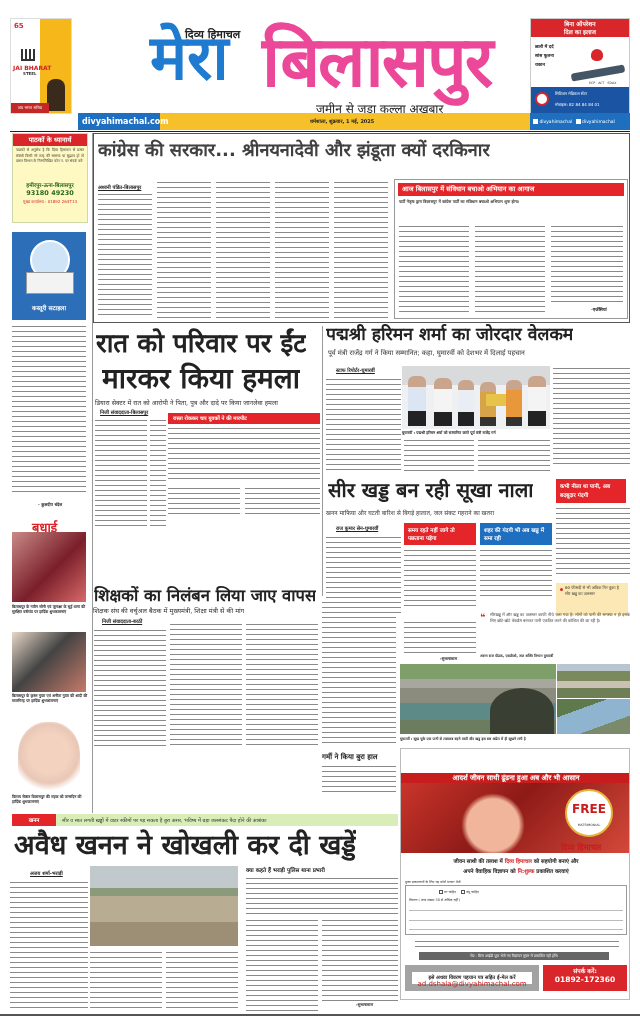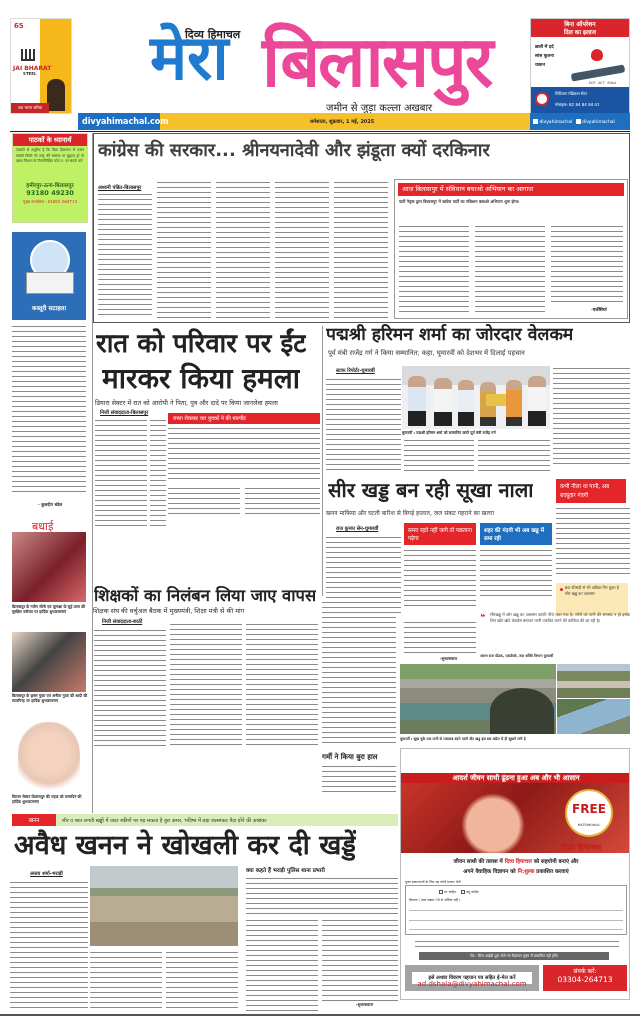--- a/index.html
+++ b/index.html
@@ -1,21 +1,21 @@
 <!DOCTYPE html>
 <html><head>
 <meta charset="utf-8">
 <style>
 *{box-sizing:border-box;margin:0;padding:0}
 body{width:640px;height:1024px;background:#fff;font-family:"DejaVu Sans","Liberation Sans",sans-serif;color:#222;overflow:hidden;position:relative}
 .abs{position:absolute}
 .txt{font-size:3.6px;line-height:5.2px;color:#444;text-align:justify;overflow:hidden}
 .lines{background:repeating-linear-gradient(#fff 0 1.6px,#8a8a8a 1.6px 3.2px,#fff 3.2px 5px);}
 .hd{font-family:"DejaVu Sans","Liberation Sans",sans-serif;font-weight:bold;color:#222;white-space:nowrap;overflow:hidden}
-.redbox{background:#e4262a;color:#fff;font-weight:normal}
+.redbox{background:#e4262a;color:#fff;font-weight:bold}
 .bluebox{background:#1f6fc0;color:#fff;font-weight:bold}
 .byline{font-size:5px;font-weight:bold;text-decoration:underline;color:#222;white-space:nowrap}
 .photo{overflow:hidden}
 .caption{font-size:4.5px;font-weight:bold;color:#222;line-height:6px}
 .rule{background:#222}
 </style>
 </head>
 <body>
 
 <div class="abs" style="left:10px;top:18px;width:62px;height:96px;background:linear-gradient(90deg,#fff 0 48%,#f6b71a 48%);border:1px solid #ddd;overflow:hidden">
@@ -23,21 +23,21 @@
   <div class="abs" style="left:10px;top:30px;width:14px;height:12px;border-bottom:2px solid #333;background:repeating-linear-gradient(90deg,#333 0 2px,transparent 2px 4px)"></div>
   <div class="abs" style="left:2px;top:45px;font-size:6px;font-weight:bold;color:#c22">JAI BHARAT</div>
   <div class="abs" style="left:12px;top:52px;font-size:4px;font-weight:bold;color:#333">STEEL</div>
   <div class="abs" style="left:36px;top:60px;width:18px;height:32px;background:#3a2a1c;border-radius:8px 8px 0 0"></div>
   <div class="abs" style="left:0;bottom:0;width:38px;height:10px;background:#c52626;color:#fff;font-size:4px;text-align:center;line-height:10px">जय भारत सरिया</div>
 </div>
 
 <div class="abs" style="left:185px;top:26px;font-size:11px;font-weight:bold;color:#222">दिव्य हिमाचल</div>
 <div class="abs" style="left:150px;top:20px;font-size:62px;line-height:76px;font-weight:bold;color:#1f7bd0">मेरा</div>
 <div class="abs" style="left:262px;top:20px;font-size:70px;line-height:84px;font-weight:bold;color:#ec4899;letter-spacing:-2px">बिलासपुर</div>
-<div class="abs" style="left:326px;top:100px;font-size:10px;color:#222">जमीन से जुड़ा कल्ला अखबार</div>
+<div class="abs" style="left:316px;top:100px;font-size:12px;color:#222">जमीन से जुड़ा कल्ला अखबार</div>
 
 <div class="abs" style="left:530px;top:18px;width:100px;height:96px;border:1px solid #ccc;background:#fff;overflow:hidden">
   <div style="background:#d8262a;color:#fff;text-align:center;font-size:6px;font-weight:bold;line-height:8px;padding:1px">
     <div>बिना ऑपरेशन</div>
     <div>दिल का इलाज</div>
   </div>
   <div class="abs" style="left:4px;top:24px;font-size:4.5px;font-weight:bold">छाती में दर्द</div>
   <div class="abs" style="left:4px;top:33px;font-size:4.5px;font-weight:bold">सांस फूलना</div>
   <div class="abs" style="left:4px;top:42px;font-size:4.5px;font-weight:bold">थकान</div>
   <div class="abs" style="left:60px;top:30px;width:12px;height:12px;background:#d8262a;border-radius:50% 50% 40% 40%"></div>
@@ -55,37 +55,37 @@
   <div class="abs" style="left:232px;top:0;font-size:5px;font-weight:bold;line-height:17px;color:#222">धर्मशाला, शुक्रवार, 1 मई, 2025</div>
   <div class="abs" style="left:452px;top:0;width:100px;height:17px;background:#1f6fc0;color:#fff;font-size:4.5px;line-height:17px;padding-left:3px;white-space:nowrap">
     <span style="display:inline-block;width:5px;height:5px;background:#fff;vertical-align:middle"></span>
     <span>divyahimachal</span>
     <span style="display:inline-block;width:5px;height:5px;background:#fff;vertical-align:middle;margin-left:2px"></span>
     <span>divyahimachal</span>
   </div>
 </div>
 <div class="abs rule" style="left:10px;top:131px;width:620px;height:1px"></div>
 
-<div class="abs" style="left:12px;top:133px;width:76px;height:90px;background:#bef264;border:1px solid #cfd9a7">
+<div class="abs" style="left:12px;top:133px;width:76px;height:90px;background:#fef9c3;border:1px solid #cfd9a7">
   <div style="background:#d8262a;color:#fff;font-size:6.5px;font-weight:bold;text-align:center;line-height:12px">पाठकों के ध्यानार्थ</div>
   <div class="txt" style="padding:2px 3px;height:32px;font-size:3.6px;line-height:5.5px;color:#333">पाठकों से अनुरोध है कि दिव्य हिमाचल से प्रसार संबंधी किसी भी तरह की समस्या या सुझाव हो तो प्रसार विभाग के निम्नलिखित फोन न. पर संपर्क करें</div>
   <div style="text-align:center;font-size:5.5px;font-weight:bold;color:#2b6a1d;margin-top:3px">हमीरपुर-ऊना-बिलासपुर</div>
   <div style="text-align:center;font-size:6.5px;font-weight:bold;color:#2b6a1d">93180 49230</div>
   <div style="text-align:center;font-size:4px;color:#d8262a;margin-top:2px">मुख्य कार्यालय : 01892 264713</div>
 </div>
 
 <div class="abs" style="left:12px;top:232px;width:74px;height:88px;background:#2c6fb8">
   <div class="abs" style="left:18px;top:8px;width:40px;height:40px;border-radius:50%;background:#cfe4f7;border:2px solid #fff"></div>
   <div class="abs" style="left:14px;top:40px;width:48px;height:22px;background:#f3f3f3;border:1px solid #999"></div>
   <div class="abs" style="left:0;top:72px;width:74px;text-align:center;color:#fff;font-size:6px;font-weight:bold">कस्तूरी सटाहला</div>
 </div>
 <div class="abs txt lines" style="left:12px;top:324px;width:74px;height:170px"></div>
 <div class="abs" style="left:38px;top:502px;font-size:4.2px;font-weight:bold">- कुलदीप चंदेल</div>
 
-<div class="abs" style="left:32px;top:518px;font-size:11px;font-weight:normal;color:#d8262a">बधाई</div>
+<div class="abs" style="left:32px;top:518px;font-size:13px;font-weight:bold;color:#d8262a">बधाई</div>
 <div class="abs photo" style="left:12px;top:532px;width:74px;height:70px;background:linear-gradient(135deg,#c98a86,#7a1f2a 55%,#d86a6a)"></div>
 <div class="abs caption" style="left:12px;top:604px;width:76px;font-size:3.8px;line-height:5.2px">बिलासपुर के नवीन सोनी एवं जुनाक्षा के सुई धागा की सुरक्षित वर्षगांठ पर हार्दिक शुभकामनाएं</div>
 <div class="abs photo" style="left:12px;top:632px;width:74px;height:60px;background:linear-gradient(135deg,#e8d8c8,#444 45%,#c87a6a)"></div>
 <div class="abs caption" style="left:12px;top:693px;width:76px;font-size:3.8px;line-height:5.2px">बिलासपुर के कृष्ण गुप्ता एवं अनीता गुप्ता की शादी की सालगिरह पर हार्दिक शुभकामनाएं</div>
 <div class="abs photo" style="left:18px;top:722px;width:62px;height:70px;border-radius:45% 45% 10px 10px;background:radial-gradient(circle at 50% 45%,#f3d2c0 0 40%,#e9c7b6 60%,#fff 75%)"></div>
 <div class="abs caption" style="left:12px;top:794px;width:76px;font-size:3.8px;line-height:5.2px">विलाय सेक्टर बिलासपुर की महक को जन्मदिन की हार्दिक शुभकामनाएं</div>
 
 <div class="abs" style="left:92px;top:133px;width:1px;height:680px;background:#999"></div>
 
 <div class="abs" style="left:93px;top:133px;width:537px;height:190px;border:1px solid #555">
@@ -225,17 +225,17 @@
     <div class="abs" style="left:3px;top:43px;width:214px;height:1px;background:#bbb"></div>
   </div>
   <div class="abs lines" style="left:14px;top:190px;width:204px;height:10px"></div>
   <div class="abs" style="left:18px;top:203px;width:190px;height:8px;background:#666;color:#fff;font-size:3.6px;line-height:8px;text-align:center;white-space:nowrap;overflow:hidden">नोट : बिना आईडी प्रूफ भेजे गए विज्ञापन मुफ्त में प्रकाशित नहीं होंगे।</div>
   <div class="abs" style="left:4px;top:216px;width:134px;height:26px;border:7px solid #a3a3a3">
     <div style="font-size:5px;font-weight:bold;text-align:center;margin-top:2px;white-space:nowrap">इसे अथवा विवरण पहचान पत्र सहित ई-मेल करें</div>
     <div style="font-size:7px;color:#c81d1d;text-align:center">ad.dshala@divyahimachal.com</div>
   </div>
   <div class="abs redbox" style="left:142px;top:216px;width:84px;height:26px;text-align:center;background:#d8262a">
     <div style="font-size:6px;margin-top:2px">संपर्क करें:</div>
-    <div style="font-size:7.5px">03304-264713</div>
+    <div style="font-size:7.5px">01892-172360</div>
   </div>
 </div>
 
 <div class="abs" style="left:0;top:1014px;width:640px;height:2px;background:#555"></div>
 
 </body></html>

